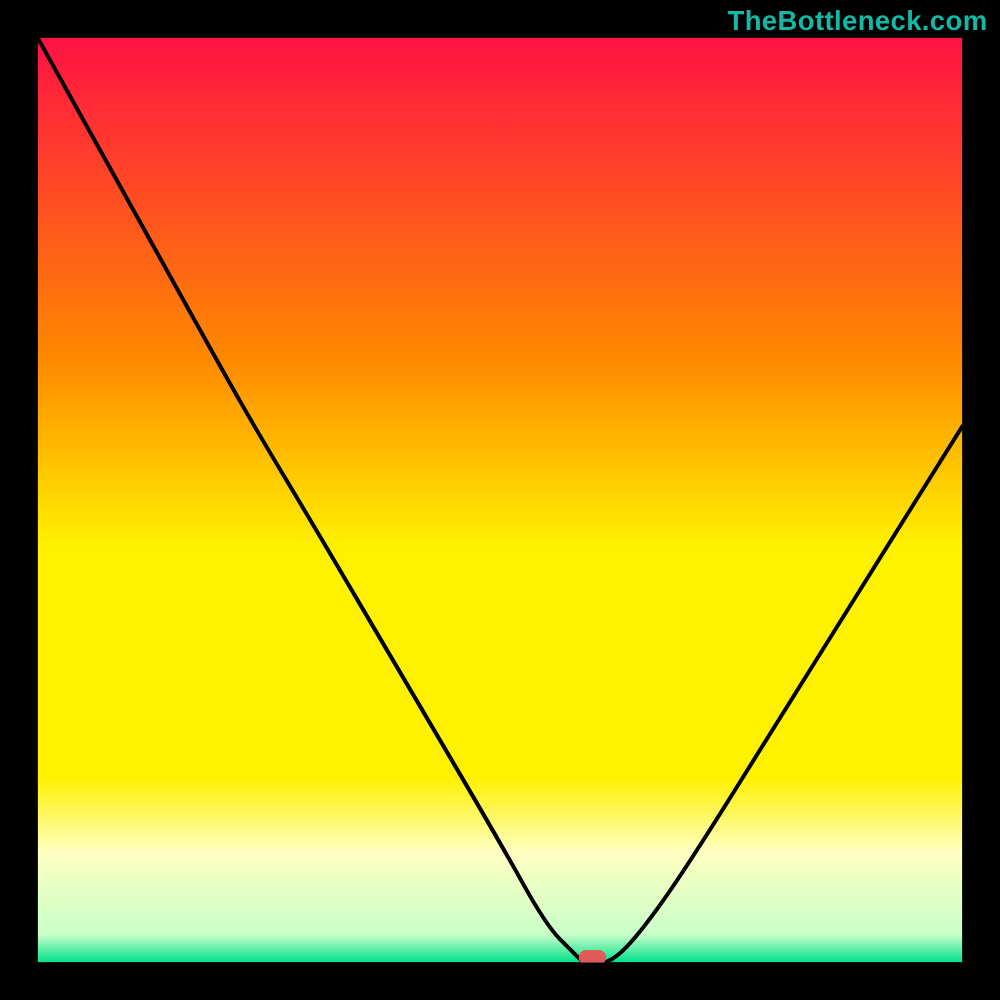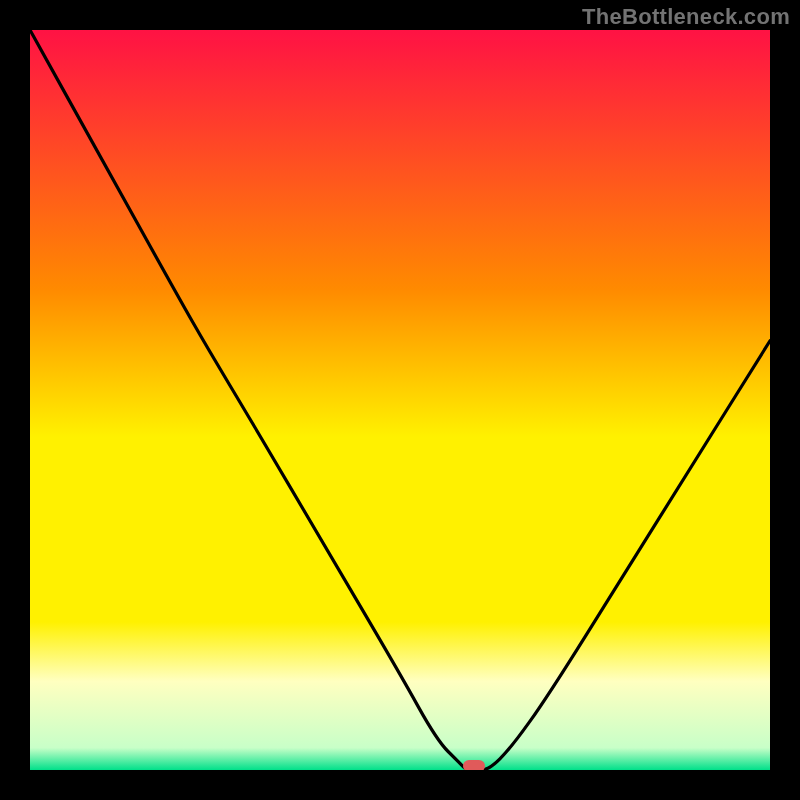--- a/index.html
+++ b/index.html
@@ -14,21 +14,21 @@
   .frame {
     position: relative;
     width: 800px;
     height: 800px;
     background: #000;
   }
   .attribution {
     position: absolute;
     top: 4px;
     right: 10px;
-    color: #737373;
+    color: #14b8a6;
     font-size: 22px;
     font-weight: 600;
     letter-spacing: 0.3px;
   }
   .plot {
     position: absolute;
     left: 30px;
     top: 30px;
     width: 740px;
     height: 740px;

